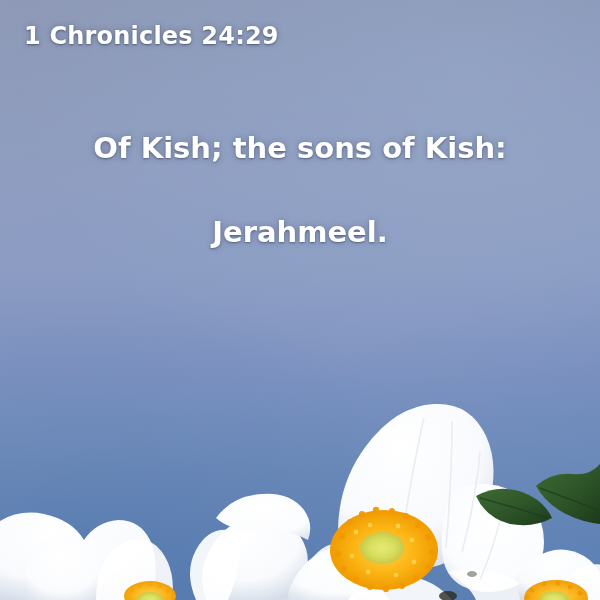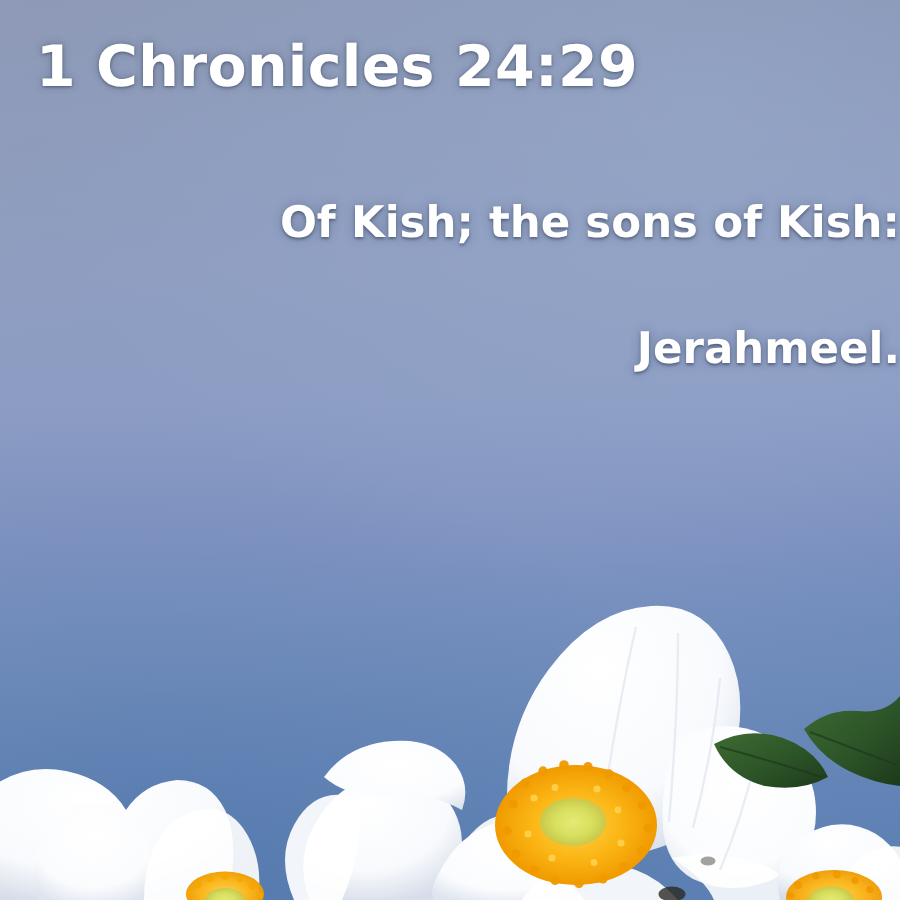--- a/index.html
+++ b/index.html
@@ -44,21 +44,21 @@
     pointer-events: none;
   }
 
   
   .reference {
     position: absolute;
     left: 24px;
     top: 22px;
     font-family: "DejaVu Sans", sans-serif;
     font-weight: bold;
-    font-size: 38px;
+    font-size: 24px;
     letter-spacing: 0.2px;
     color: #ffffff;
     text-shadow:
       0 1px 2px rgba(40,52,76,0.55),
       0 0 6px rgba(40,52,76,0.30);
     white-space: nowrap;
   }
 
   .verse-body {
     position: absolute;
@@ -68,21 +68,21 @@
     text-align: center;
     font-family: "DejaVu Sans", sans-serif;
     font-weight: bold;
     font-size: 29px;
     line-height: 84px;
     color: #ffffff;
     text-shadow:
       0 1px 2px rgba(40,52,76,0.50),
       0 0 7px rgba(40,52,76,0.28);
   }
-  .verse-line { display: block; white-space: nowrap; text-align: right; }
+  .verse-line { display: block; white-space: nowrap; }
   .verse-line.line-2 { }
 
   
   .flowers {
     position: absolute;
     left: 0;
     right: 0;
     bottom: 0;
     height: 200px;
     pointer-events: none;

